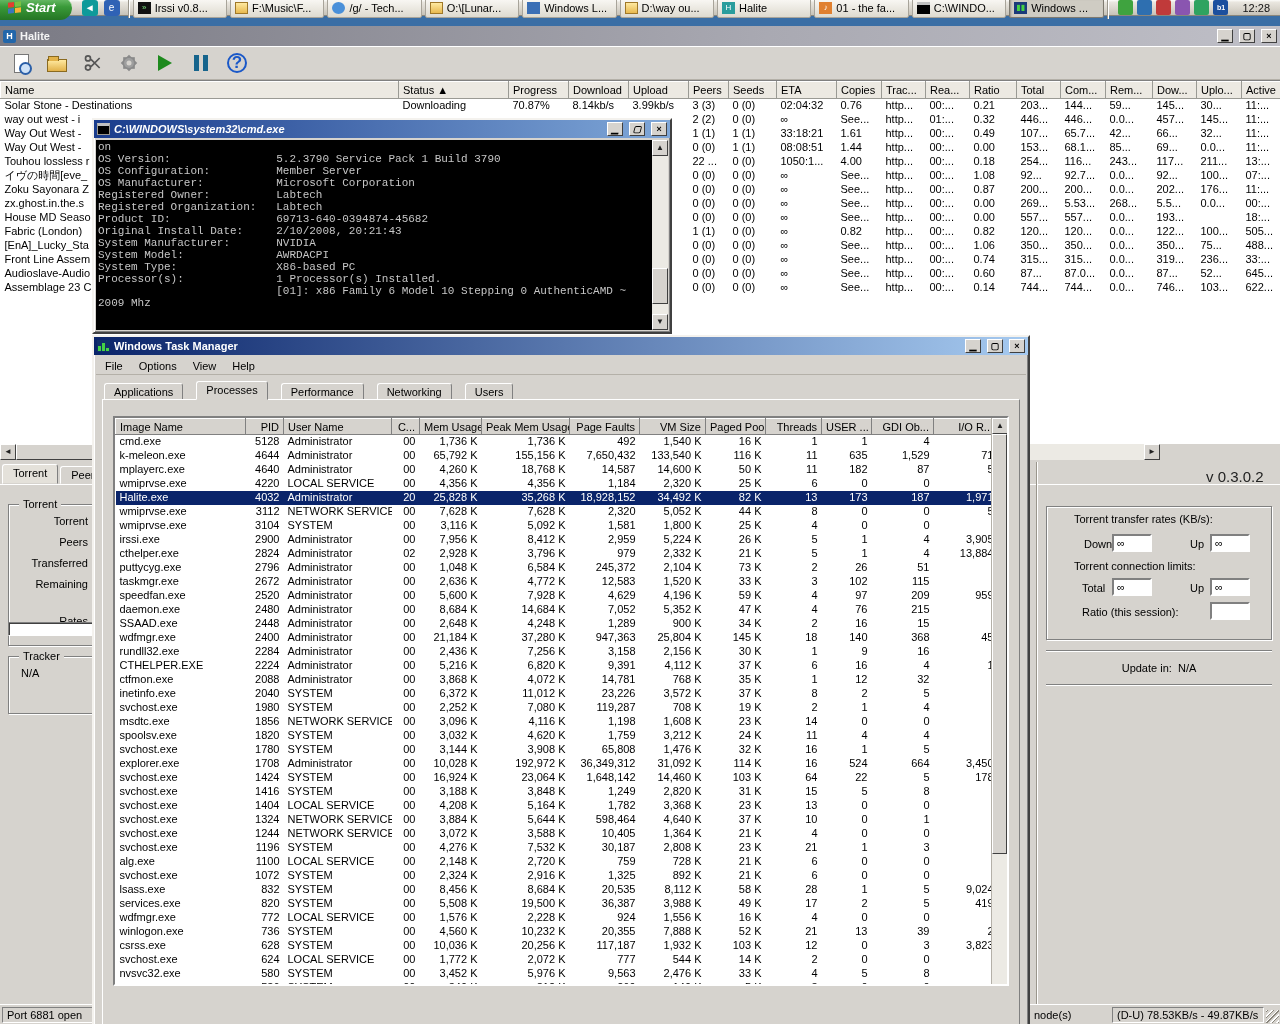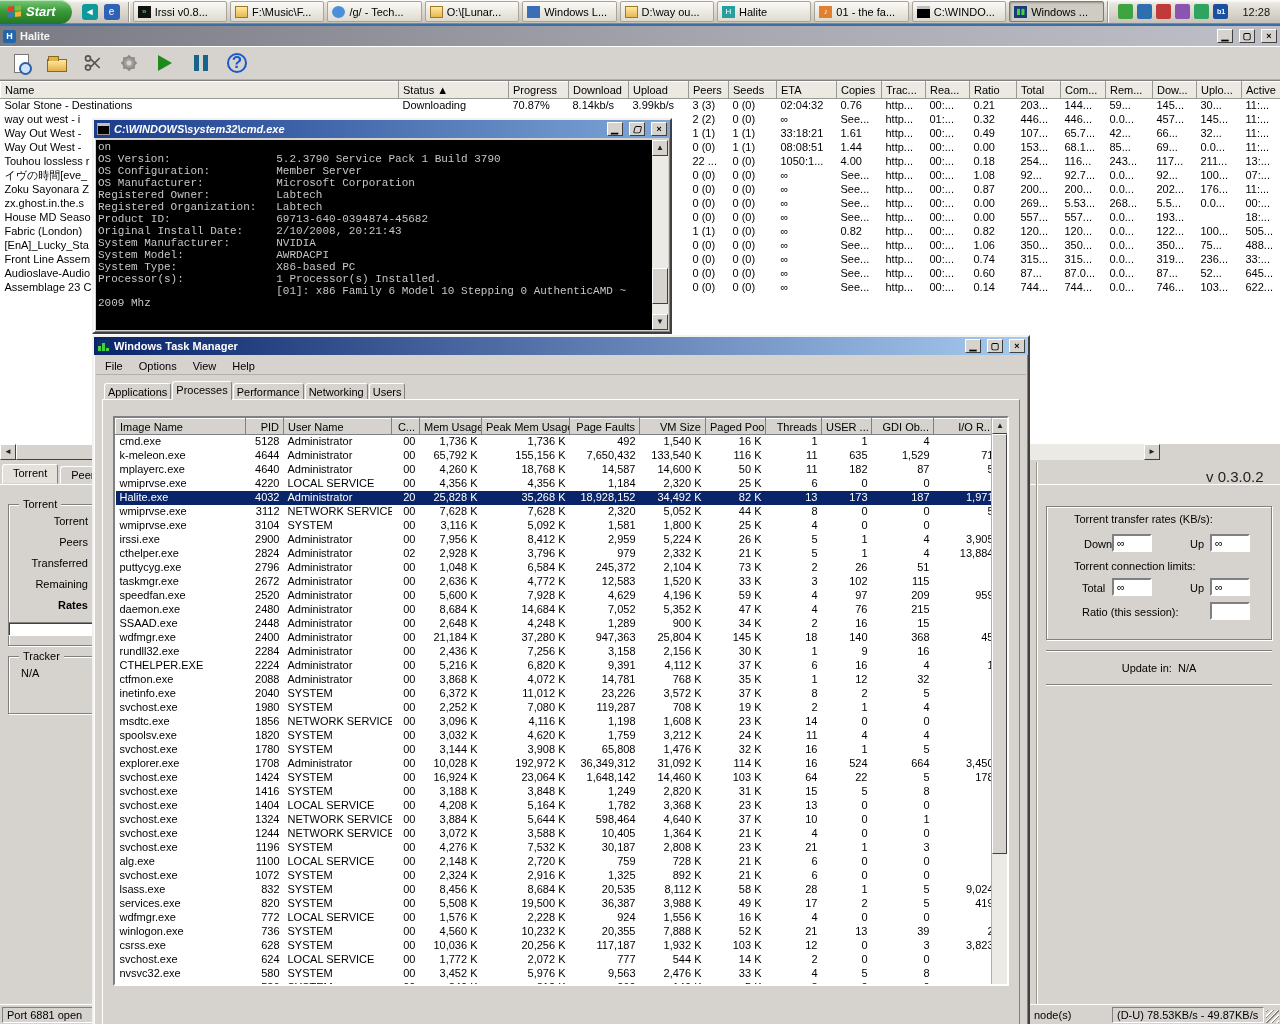--- a/index.html
+++ b/index.html
@@ -12,21 +12,21 @@
 .cap-btn{width:16px;height:14px;background:#d6d3ce;border:1px solid;border-color:#fff #404040 #404040 #fff;display:inline-flex;align-items:center;justify-content:center;font-size:9px;line-height:9px;color:#000;margin-left:2px;font-weight:bold;}
 .titlebar{height:18px;display:flex;align-items:center;gap:4px;padding:0 3px;font-weight:bold;font-size:11px;white-space:nowrap;}
 .titlebar .spacer{flex:1;}
 .sb-btn{position:absolute;width:16px;height:16px;background:#d6d3ce;border:1px solid;border-color:#fff #404040 #404040 #fff;font-size:8px;line-height:14px;text-align:center;color:#222;}
 .sb-thumb{position:absolute;background:#d6d3ce;border:1px solid;border-color:#fff #404040 #404040 #fff;}
 .groupbox{position:absolute;border:1px solid #808080;box-shadow:1px 1px 0 #fff, inset 1px 1px 0 #fff;}
 .legend{position:absolute;top:-7px;left:10px;background:#d6d3ce;padding:0 4px;font-size:11px;}
 .field{position:absolute;height:18px;background:#fff;border:2px solid;border-color:#808080 #fff #fff #808080;font-size:11px;padding:1px 3px;overflow:hidden;}
 
 
-#taskbar{position:absolute;left:0;top:0;width:1280px;height:24px;z-index:50;background:linear-gradient(180deg,#fdfdfb 0%,#e9e6df 15%,#d8d4cb 60%,#c6c2b8 100%);border-bottom:1px solid #8a867c;display:flex;align-items:center;}
+#taskbar{position:absolute;left:0;top:0;width:1280px;height:16px;z-index:50;background:linear-gradient(180deg,#fdfdfb 0%,#e9e6df 15%,#d8d4cb 60%,#c6c2b8 100%);border-bottom:1px solid #8a867c;display:flex;align-items:center;}
 #start-btn{height:24px;margin:1px 2px 1px 0;padding:0 16px 0 8px;border-radius:0 12px 12px 0;background:linear-gradient(180deg,#7cc87a 0%,#3a9a39 45%,#247524 100%);color:#fff;font-weight:bold;font-style:italic;font-size:13px;display:flex;align-items:center;gap:5px;box-shadow:inset 0 1px 0 #b8e8b6;}
 .winflag{display:inline-grid;grid-template-columns:6px 6px;grid-template-rows:5px 5px;gap:1px;transform:skewY(-6deg);}
 .winflag i{display:block;}
 .winflag i:nth-child(1){background:#e33e30;}
 .winflag i:nth-child(2){background:#7ac143;}
 .winflag i:nth-child(3){background:#3b77bc;}
 .winflag i:nth-child(4){background:#f8b234;}
 .ql{display:flex;align-items:center;gap:6px;padding:0 8px;border-right:1px solid #9a968c;box-shadow:1px 0 0 #fff;height:20px;}
 .ql-icon{width:16px;height:16px;display:inline-flex;align-items:center;justify-content:center;color:#fff;font-size:10px;border-radius:3px;}
 .ql-icon.q1{background:#0e9a9a;}
@@ -102,21 +102,21 @@
 #taskman{left:92px;top:335px;width:938px;height:700px;z-index:30;}
 #taskman .titlebar{background:linear-gradient(90deg,#0a246a,#a6caf0);color:#fff;}
 .tm-ico{width:13px;height:12px;background:#10306a;display:inline-flex;align-items:flex-end;gap:1px;padding:1px;}
 .tm-ico i{display:block;width:3px;background:#44d344;}
 .tm-ico i:nth-child(1){height:5px;}
 .tm-ico i:nth-child(2){height:8px;}
 .tm-ico i:nth-child(3){height:3px;}
 #tm-menu{position:absolute;left:2px;right:2px;top:20px;height:18px;display:flex;align-items:center;gap:2px;padding:0 2px;background:#d6d3ce;border-bottom:1px solid #b4b0a8;}
 .menu-item{padding:2px 7px;font-size:11px;}
 #tm-tabs{position:absolute;left:10px;top:44px;height:19px;}
-.tm-tab{display:inline-block;height:17px;padding:2px 3px 0;background:#d6d3ce;border:1px solid;border-color:#fff #808080 #d6d3ce #fff;border-radius:3px 3px 0 0;margin-right:1px;font-size:11px;vertical-align:bottom;}
+.tm-tab{display:inline-block;height:17px;padding:2px 9px 0;background:#d6d3ce;border:1px solid;border-color:#fff #808080 #d6d3ce #fff;border-radius:3px 3px 0 0;margin-right:13px;font-size:11px;vertical-align:bottom;}
 .tm-tab.selected{height:19px;position:relative;z-index:3;}
 #tm-panel{position:absolute;left:8px;right:8px;top:62px;bottom:6px;border:1px solid;border-color:#fff #808080 #808080 #fff;background:#d6d3ce;}
 #proc-list{position:absolute;left:10px;right:10px;top:16px;bottom:40px;background:#fff;border:2px solid;border-color:#808080 #fff #fff #808080;overflow:hidden;}
 #proc-table{table-layout:fixed;width:882px;border-collapse:collapse;}
 #proc-table th{height:16px;background:#d6d3ce;border:1px solid;border-color:#fff #808080 #808080 #fff;font-weight:normal;text-align:left;padding:0 4px;font-size:11px;white-space:nowrap;overflow:hidden;}
 #proc-table td{height:14px;padding:0 4px;font-size:11px;line-height:13px;white-space:nowrap;overflow:hidden;}
 #proc-table td:nth-child(2),#proc-table td:nth-child(n+4),
 #proc-table th:nth-child(2),#proc-table th:nth-child(n+4){text-align:right;}
 #proc-table tr.selected td{background:#0a246a;color:#fff;}
 #proc-scroll{position:absolute;right:0;top:0;bottom:0;width:16px;background:#eceae4;border-left:1px solid #b4b0a8;}
@@ -513,21 +513,21 @@
     <div id="halite-panel-line"></div>
     <span id="halite-version">v 0.3.0.2</span>
 
     <div class="groupbox" style="left:8px;top:478px;width:1016px;height:142px;">
       <span class="legend">Torrent</span>
     </div>
     <span class="det-label" style="top:489px;">Torrent</span>
     <span class="det-label" style="top:510px;">Peers</span>
     <span class="det-label" style="top:531px;">Transferred</span>
     <span class="det-label" style="top:552px;text-align:right;">Remaining</span>
-    <span class="det-label" style="top:573px;font-weight:bold;">Rates</span>
+    <span class="det-label" style="top:589px;">Rates</span>
     <div id="halite-progress" class="sunken"></div>
     <div class="groupbox" style="left:8px;top:630px;width:1016px;height:58px;">
       <span class="legend">Tracker</span>
       <span style="position:absolute;left:12px;top:10px;">N/A</span>
     </div>
 
     <div id="halite-splitter"></div>
     <div class="groupbox" style="left:1046px;top:480px;width:226px;height:134px;"></div>
     <span class="set-label" style="left:1074px;top:487px;">Torrent transfer rates (KB/s):</span>
     <span class="set-label" style="left:1084px;top:512px;">Down</span>

